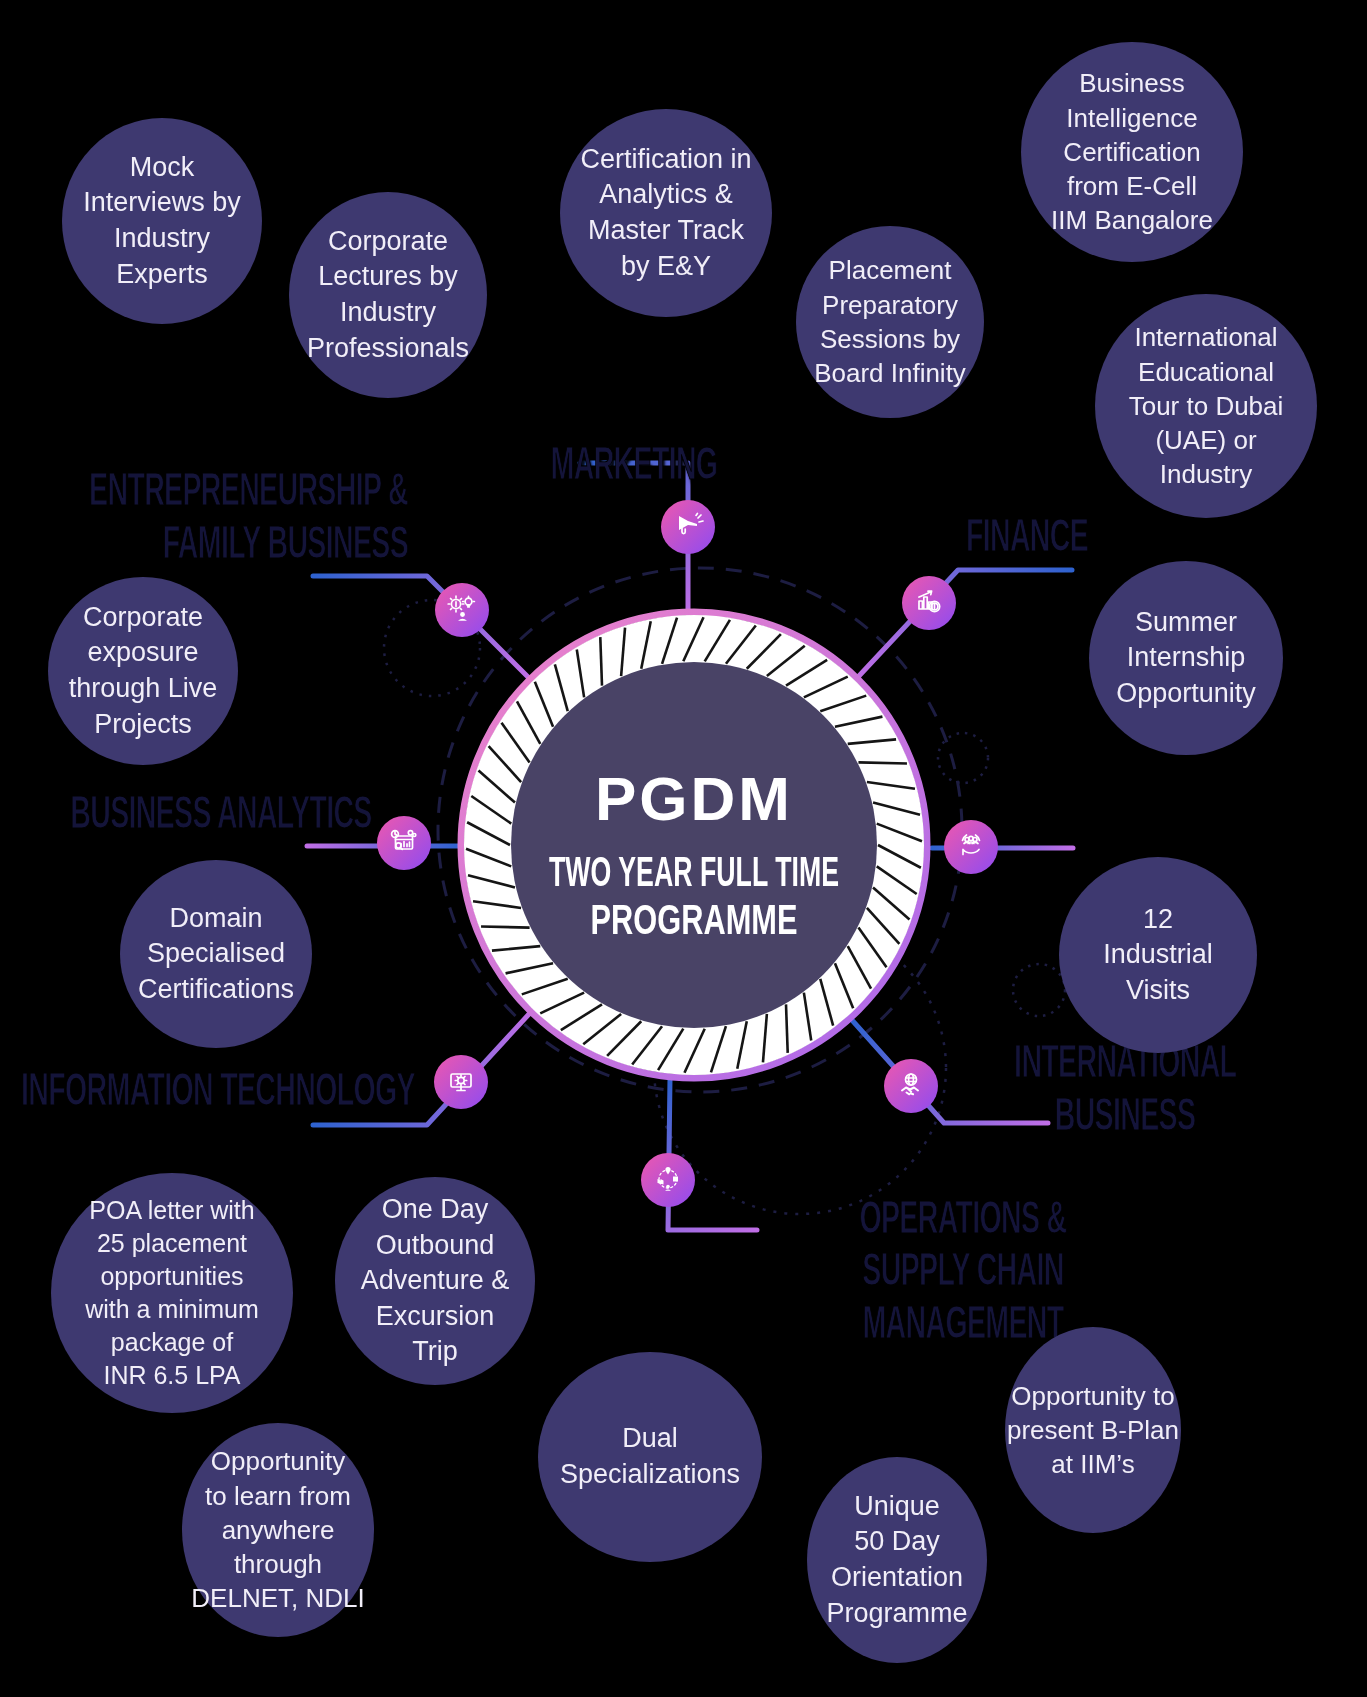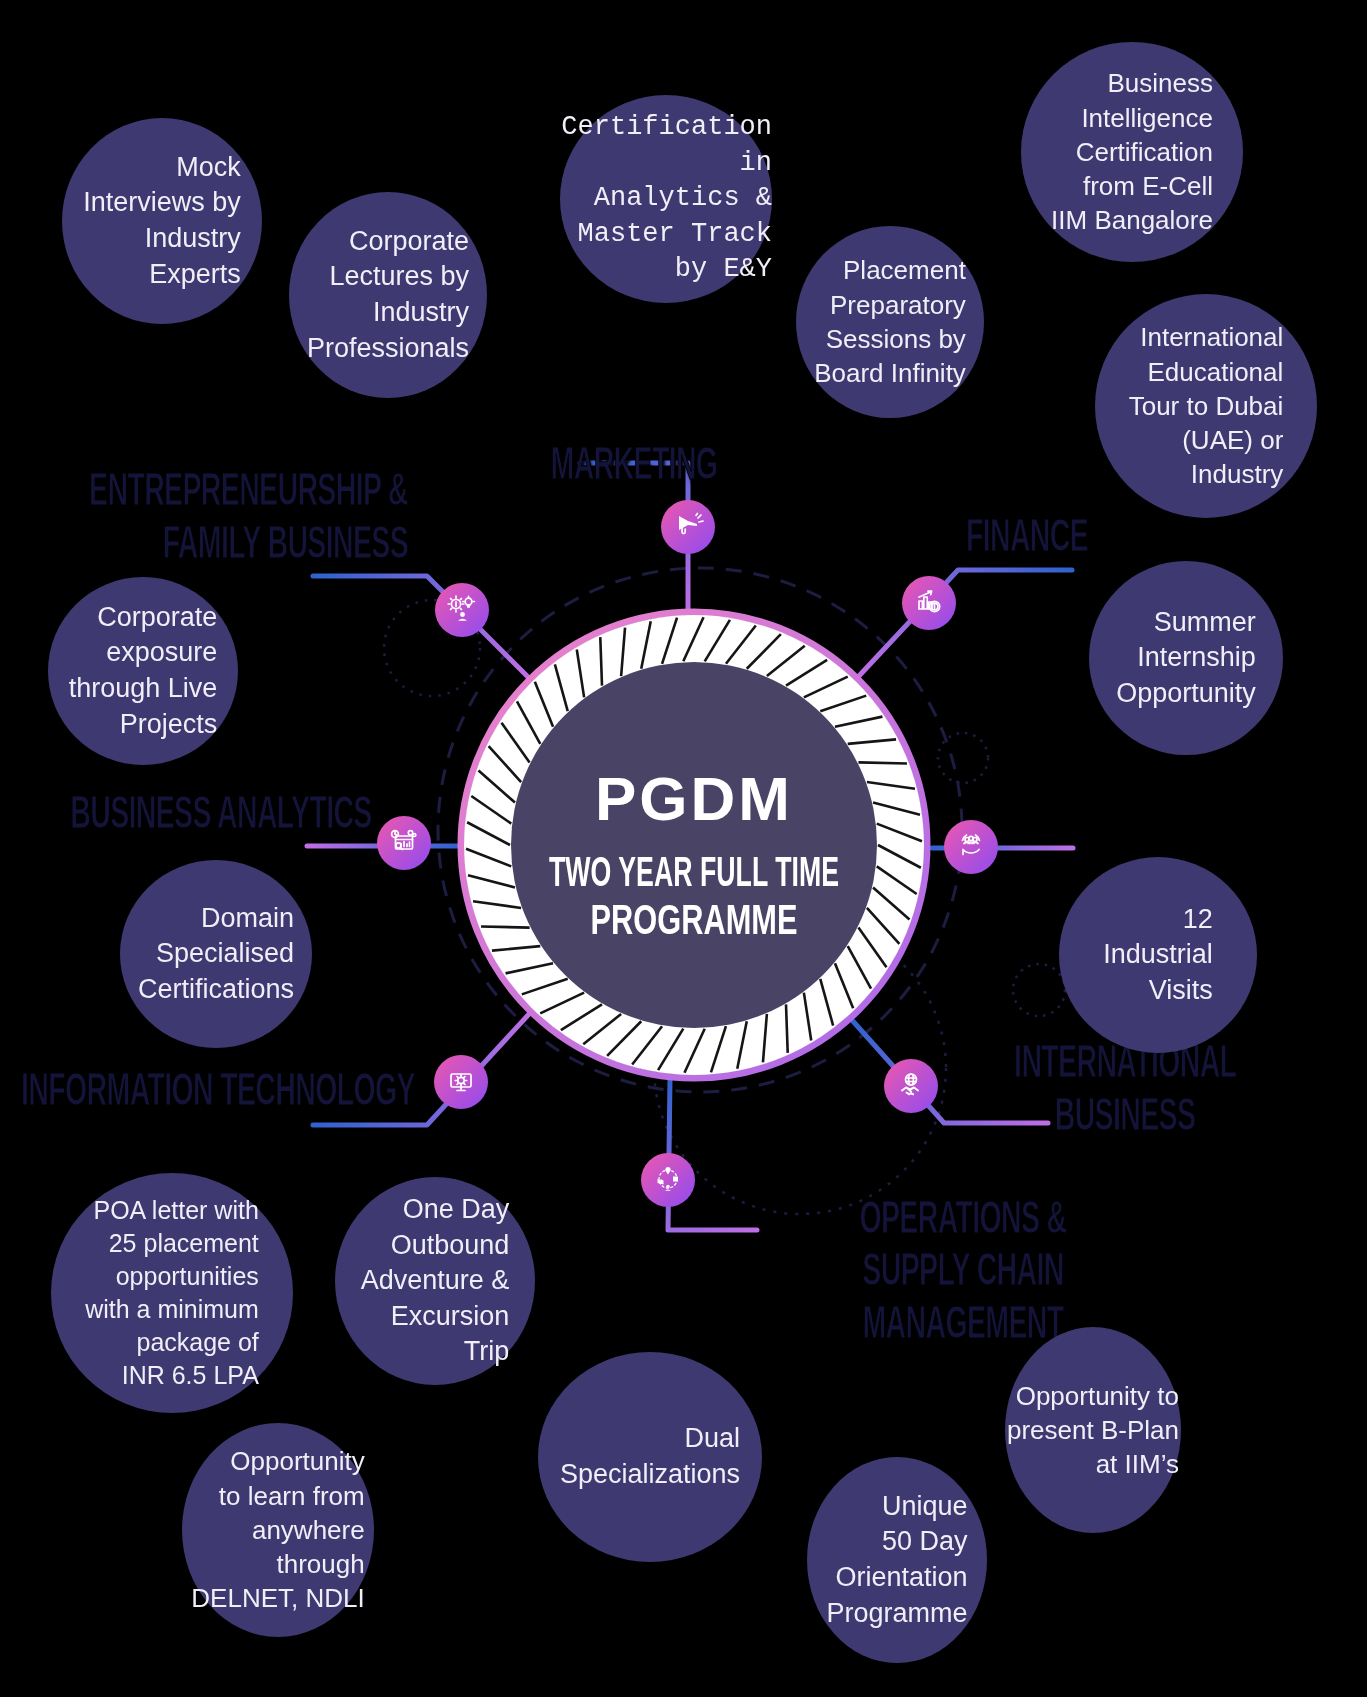--- a/index.html
+++ b/index.html
@@ -1,20 +1,20 @@
 <!DOCTYPE html>
 <html><head>
 <meta charset="utf-8">
 <style>
   html,body{margin:0;padding:0;background:#000;}
   #canvas{position:relative;width:1367px;height:1697px;background:#000;overflow:hidden;
           font-family:"Liberation Sans",sans-serif;}
   #art{position:absolute;left:0;top:0;z-index:0;}
   .bubble{position:absolute;border-radius:50%;background:#3e3970;color:#f1eef8;
-          display:flex;align-items:center;justify-content:center;text-align:right;
+          display:flex;align-items:center;justify-content:center;text-align:center;
           white-space:pre-line;font-size:27px;line-height:1.32;z-index:2;font-weight:400;}
   .bubble.small{font-size:25px;}
   .bubble.mid{font-size:26px;}
   .spoke-label{position:absolute;z-index:1;transform:translate(-50%,-50%);white-space:pre-line;text-align:center;}
   .spoke-label.right-anchor{transform:translate(-100%,-50%);text-align:right;}
   .spoke-label span{display:inline-block;font-weight:700;font-size:42px;letter-spacing:-1px;
           color:#14143a;-webkit-text-stroke:1px #000;text-shadow:3px 4px 3px #000;
           transform:scale(0.68,1.1);}
   .spoke-label.right-anchor span{transform-origin:right center;}
   #ring-ticks line{stroke:#151515;stroke-width:2.6;}
@@ -265,21 +265,21 @@
 FAMILY BUSINESS</span></div>
 
   <div class="bubble" style="left:62px;top:118px;width:200px;height:206px;">Mock
 Interviews by
 Industry
 Experts</div>
   <div class="bubble" style="left:289px;top:192px;width:198px;height:206px;">Corporate
 Lectures by
 Industry
 Professionals</div>
-  <div class="bubble" style="left:560px;top:95px;width:212px;height:208px;font-family:Liberation Mono, monospace;">Certification in
+  <div class="bubble" style="left:560px;top:109px;width:212px;height:208px;">Certification in
 Analytics &amp;
 Master Track
 by E&amp;Y</div>
   <div class="bubble mid" style="left:796px;top:226px;width:188px;height:192px;">Placement
 Preparatory
 Sessions by
 Board Infinity</div>
   <div class="bubble mid" style="left:1021px;top:42px;width:222px;height:220px;">Business
 Intelligence
 Certification

